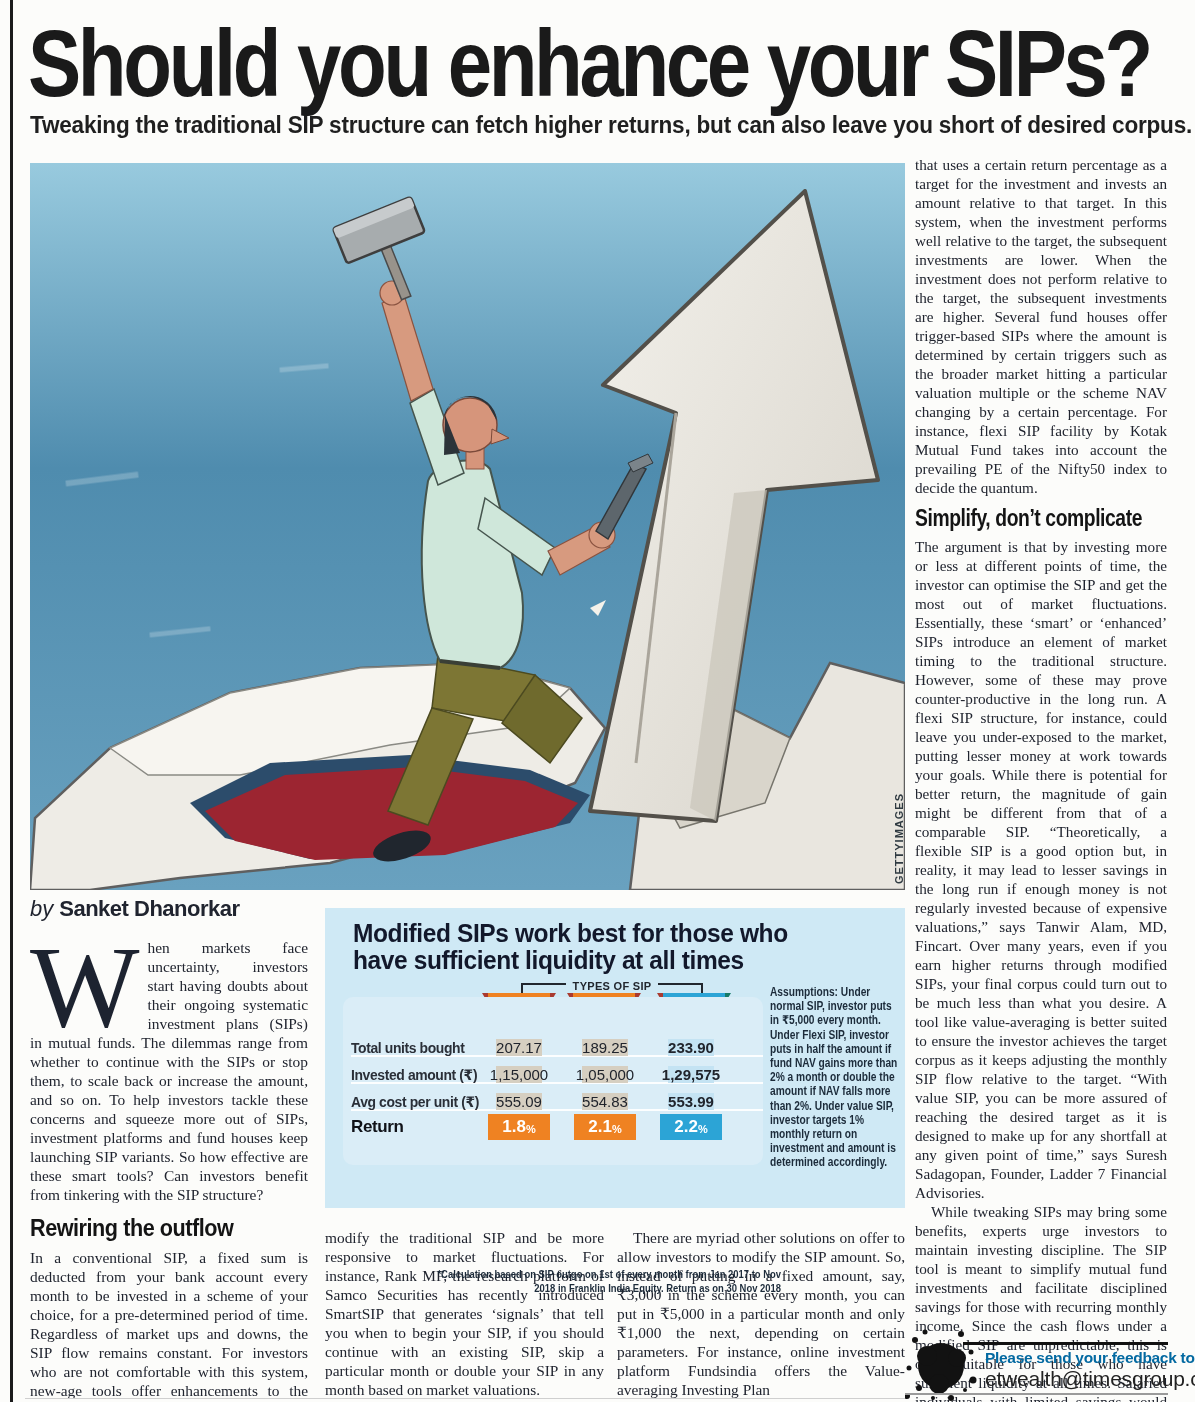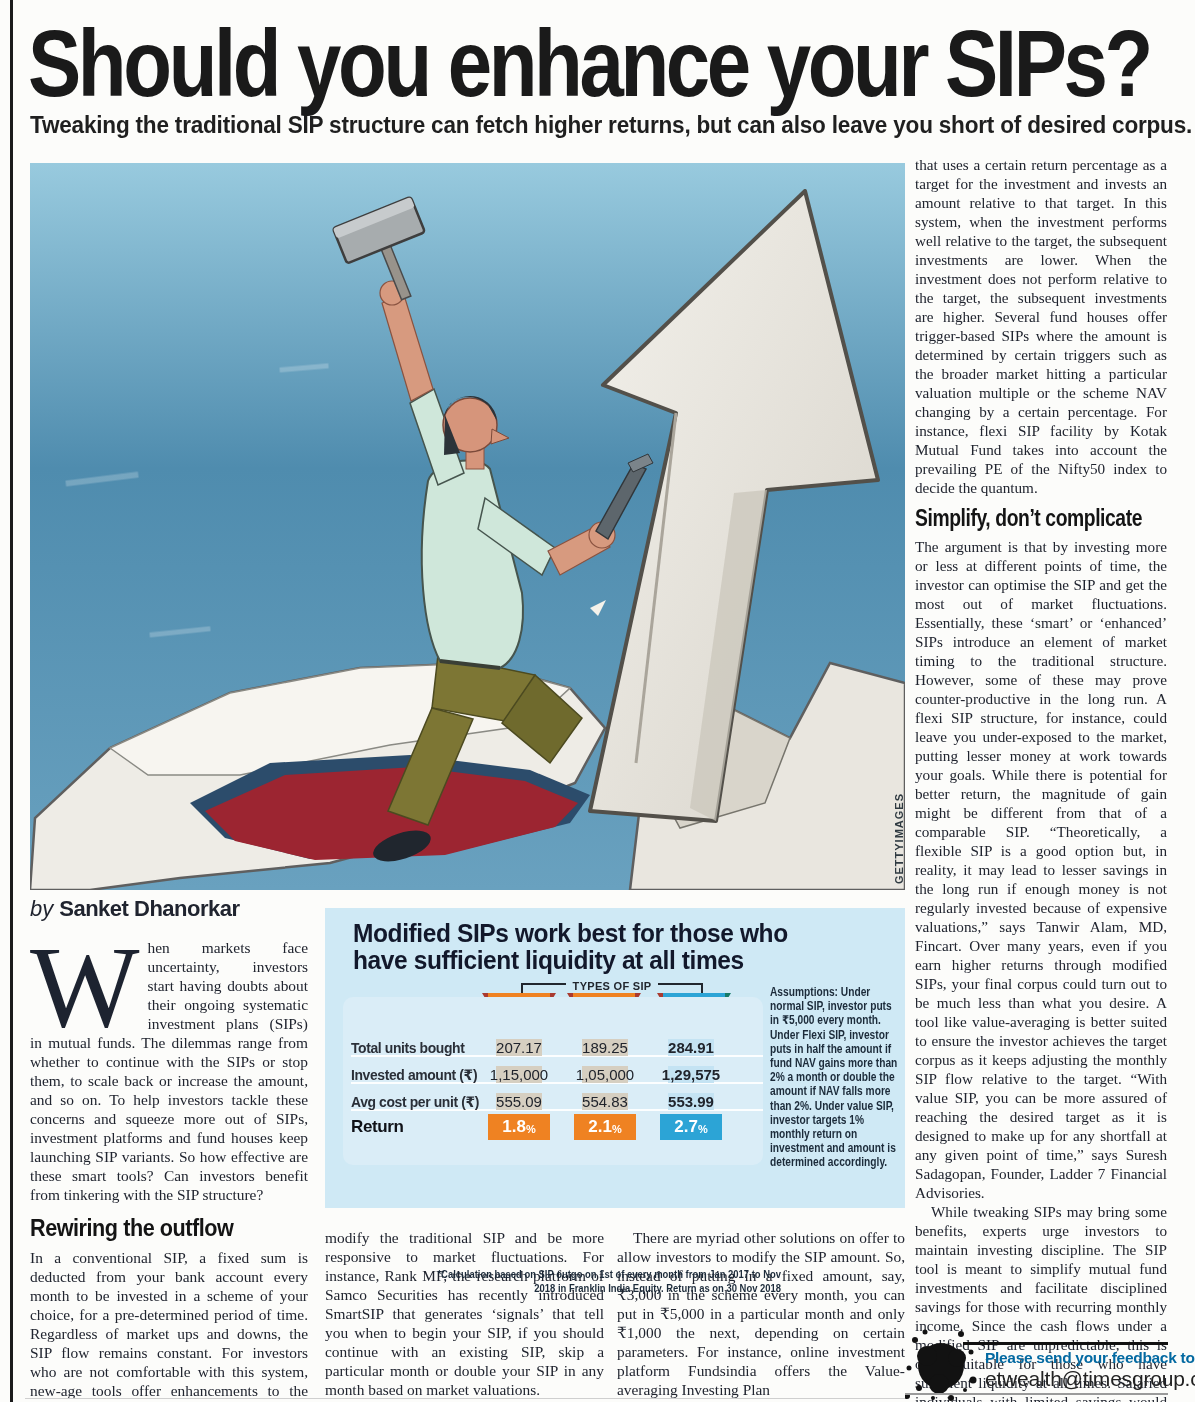--- a/index.html
+++ b/index.html
@@ -247,21 +247,21 @@
       <i class="fold l"></i>
         <i class="fold r"></i>
       <span class="ribbon-face">VALUE</span>
     </div>
 
     <div id="panel">
       <div class="irow">
         <div class="rlabel">Total units bought</div>
         <div class="val c0">207.17</div>
         <div class="val c1">189.25</div>
-        <div class="val c2">284.91</div>
+        <div class="val c2">233.90</div>
       </div>
       <div class="irow">
         <div class="rlabel">Invested amount (₹)</div>
         <div class="val c0">1,15,000</div>
         <div class="val c1">1,05,000</div>
         <div class="val c2">1,29,575</div>
       </div>
       <div class="irow">
         <div class="rlabel">Avg cost per unit (₹)</div>
         <div class="val c0">555.09</div>
@@ -277,21 +277,21 @@
             </div>
           </div>
         <div>
             <div class="badge orange">
               <span>2.1</span>
               <span class="sfx">%</span>
             </div>
           </div>
         <div>
             <div class="badge teal">
-              <span>2.7</span>
+              <span>2.2</span>
               <span class="sfx">%</span>
             </div>
           </div>
       </div>
       <div id="footnote">
         <div>*Calculation based on SIP outgo on 1st of every month from Jan 2017 to Nov</div>
         <div>2018 in Franklin India Equity. Return as on 30 Nov 2018</div>
       </div>
     </div>
 

